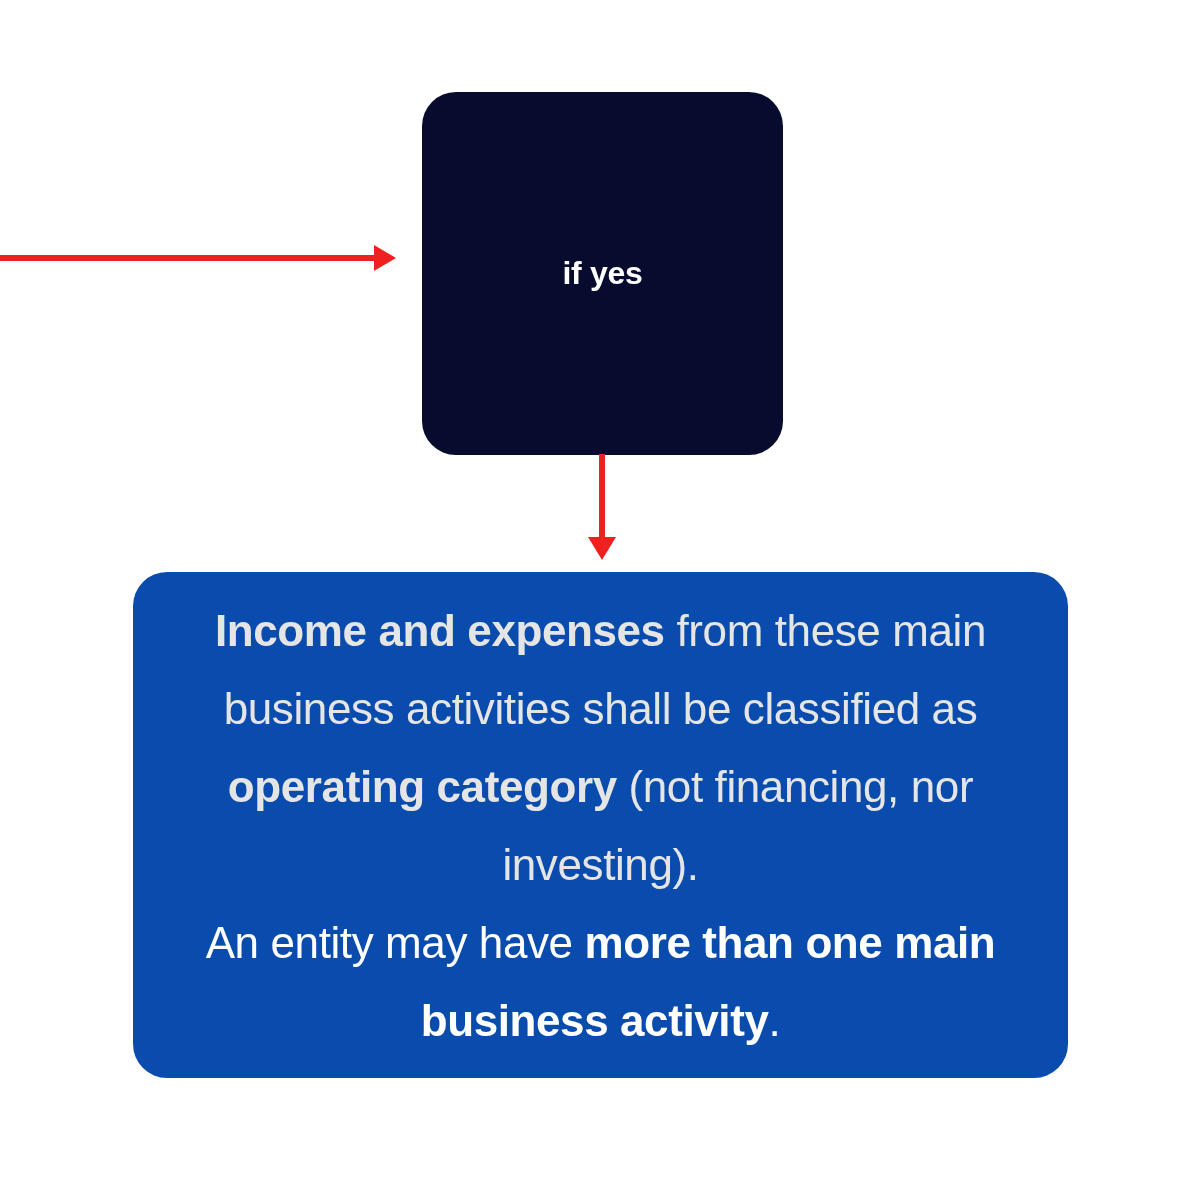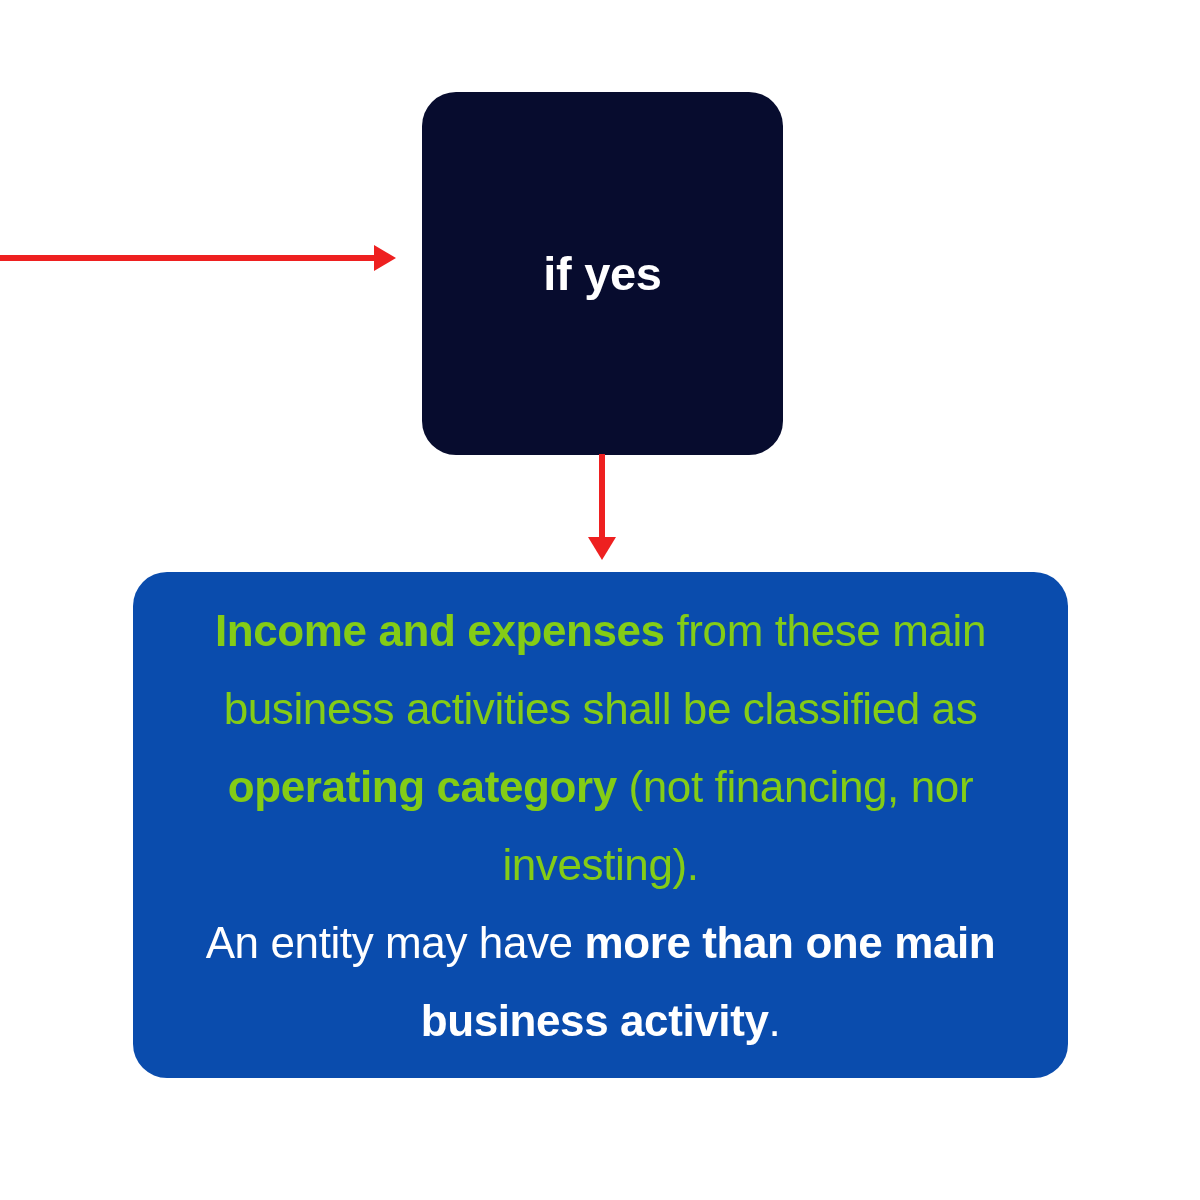--- a/index.html
+++ b/index.html
@@ -49,21 +49,21 @@
     height: 363px;
     background: #070C2E;
     border-radius: 34px;
     display: flex;
     align-items: center;
     justify-content: center;
     box-sizing: border-box;
   }
   #decision-node-label {
     color: #ffffff;
-    font-size: 47px;
+    font-size: 32px;
     font-weight: bold;
     letter-spacing: -0.3px;
     line-height: 1.1;
     text-align: right;
     font-family: "Liberation Sans", sans-serif;
   }
 
   
   #outcome-node {
     position: absolute;
@@ -124,18 +124,18 @@
   <div id="decision-node" style="background: rgb(7, 12, 46);">
     <span id="decision-node-label" style="color: rgb(255, 255, 255);">if yes</span>
   </div>
 
   <svg class="arrow-svg" id="down-arrow" viewBox="0 0 52 116" width="52" height="116" aria-hidden="true">
     <line x1="26" y1="4" x2="26" y2="94" stroke="#EE2020" stroke-width="6"></line>
     <polygon points="26,110 12,87 40,87" fill="#EE2020"></polygon>
   </svg>
 
   <div id="outcome-node" style="background: rgb(10, 76, 173);">
-    <p class="outcome-paragraph" id="outcome-paragraph-1" style="margin: 0px; color: #84cc16;"><span class="strong">Income and expenses</span><span> from these main business activities shall be classified as </span><span class="strong">operating category</span><span> (not financing, nor investing).</span></p>
+    <p class="outcome-paragraph" id="outcome-paragraph-1" style="margin: 0px; color: #e5e5e5;"><span class="strong">Income and expenses</span><span> from these main business activities shall be classified as </span><span class="strong">operating category</span><span> (not financing, nor investing).</span></p>
     <p class="outcome-paragraph" id="outcome-paragraph-2" style="margin: 0px; color: rgb(255, 255, 255);"><span>An entity may have </span><span class="strong">more than one main business activity</span><span>.</span></p>
   </div>
 
 
 </div>
 
 </body></html>

